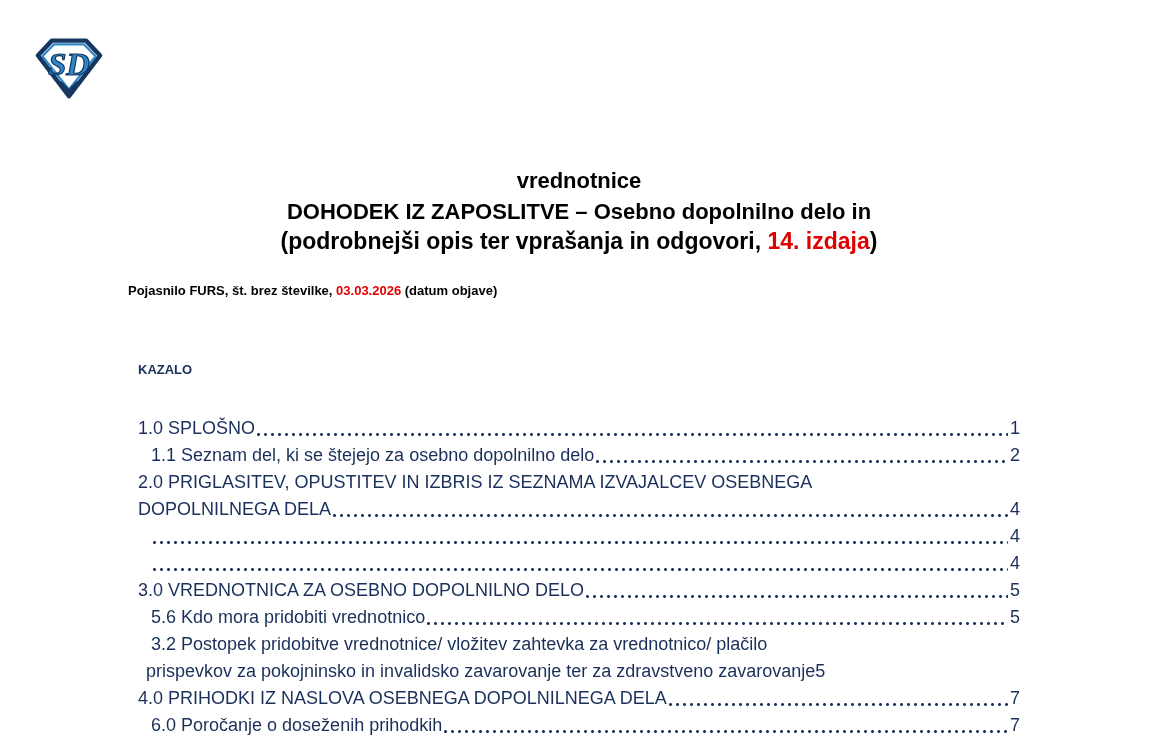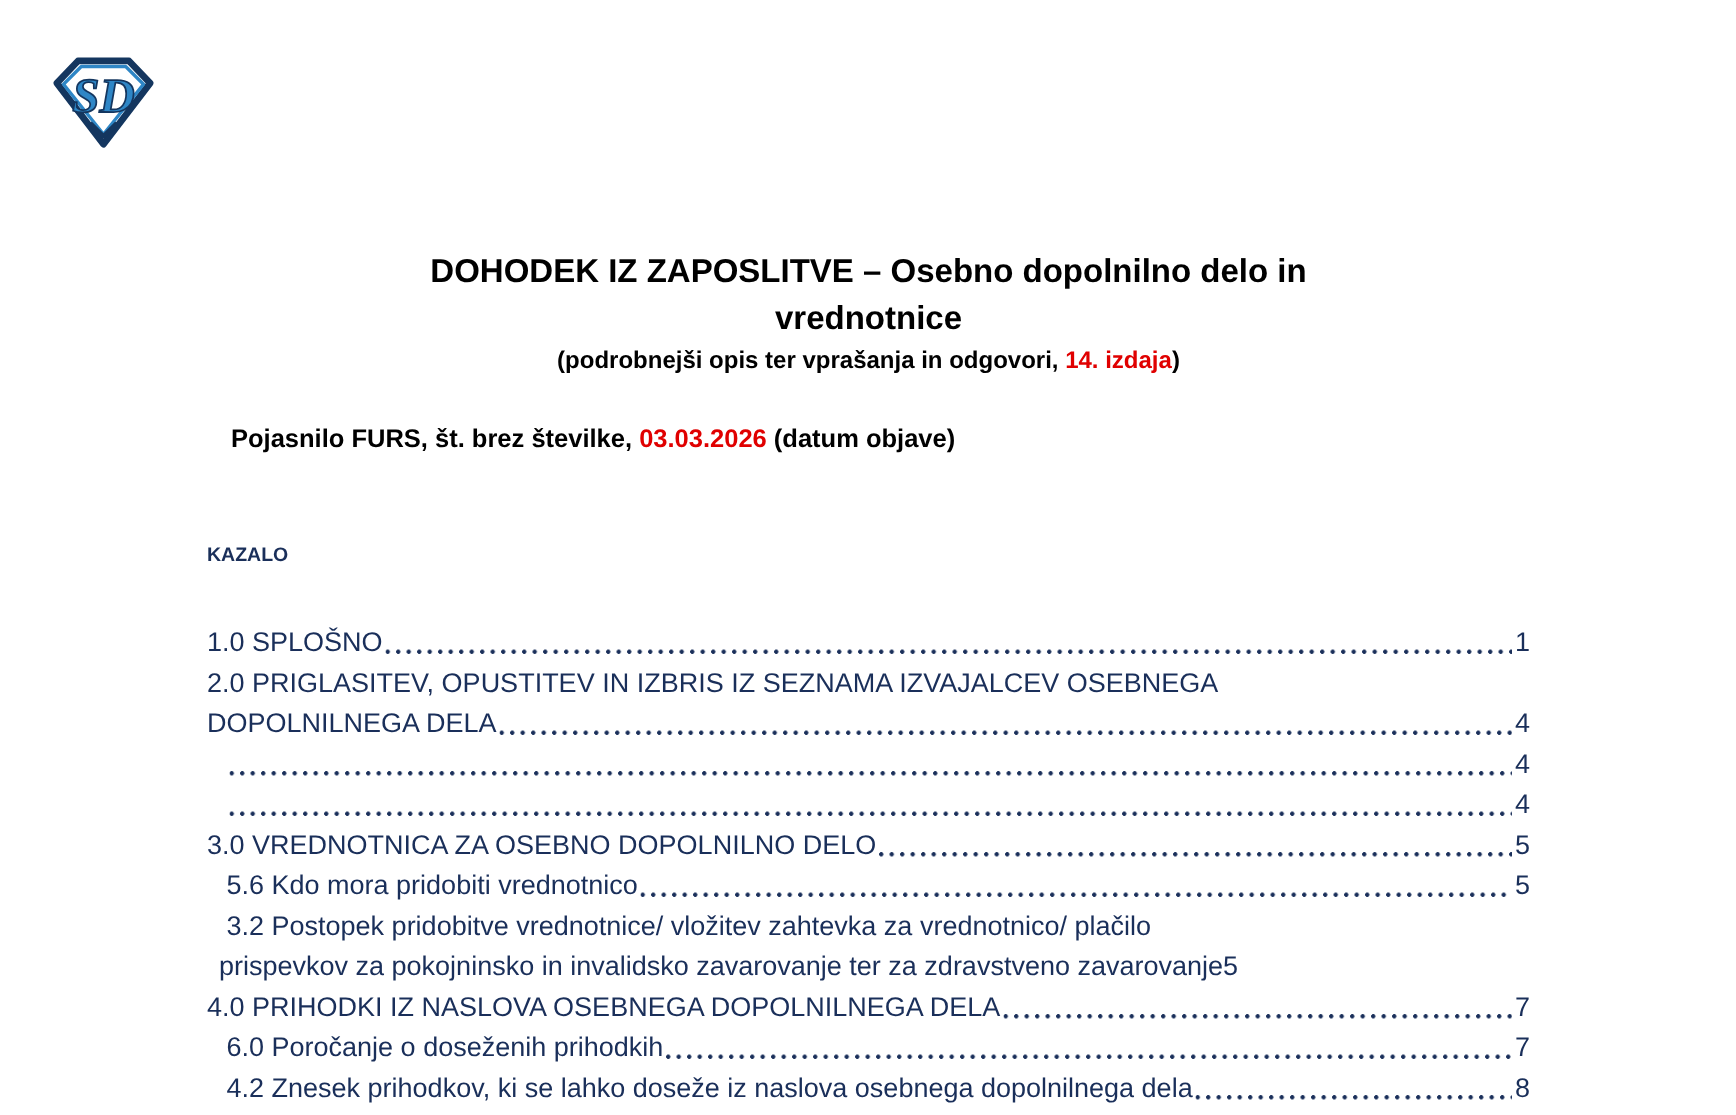--- a/index.html
+++ b/index.html
@@ -15,25 +15,25 @@
     background:#ffffff;
     font-family:"Liberation Sans","DejaVu Sans",sans-serif;
     color:#000;
   }
   .logo{position:absolute;left:32px;top:36px;width:74px;height:64px;}
   .title-block{
     position:absolute;left:138px;top:165px;width:882px;
     text-align:center;font-weight:bold;
   }
   .title-line{font-size:22px;line-height:31px;color:#000;}
-  .subtitle{font-size:16px;line-height:26px;margin-top:1px;color:#000;}
+  .subtitle{font-size:23px;line-height:26px;margin-top:1px;color:#000;}
   .red{color:var(--red);}
   .ref-line{
-    position:absolute;left:154px;top:283px;
-    font-size:17px;font-weight:bold;color:#000;white-space:pre;
+    position:absolute;left:128px;top:283px;
+    font-size:13px;font-weight:bold;color:#000;white-space:pre;
   }
   .kazalo{
     position:absolute;left:138px;top:362px;
     font-size:13px;font-weight:bold;color:var(--navy);
   }
   .toc{
     position:absolute;left:138px;top:415px;width:882px;
     font-size:18px;color:var(--navy);
   }
   .toc-row{display:flex;height:27px;line-height:27px;text-align:right;}
@@ -55,34 +55,39 @@
 <div class="logo">
   <svg viewBox="0 0 100 86" width="74" height="64">
     <path d="M8,26 L27,6 L73,6 L92,26 L50,81 Z" fill="#ffffff" stroke="#14365f" stroke-width="6" stroke-linejoin="round"></path>
     <path d="M14,27 L30,11 L70,11 L86,27 L50,72 Z" fill="none" stroke="#2e86c6" stroke-width="3" stroke-linejoin="round"></path>
     <text x="50" y="52" text-anchor="middle" font-family="Liberation Serif, serif" font-style="italic" font-weight="bold" font-size="44" fill="#2e86c6" stroke="#14365f" stroke-width="1.6">SD</text>
     <path d="M38,62 L50,74 L62,62" fill="none" stroke="#14365f" stroke-width="4" stroke-linejoin="round"></path>
   </svg>
 </div>
 
 <div class="title-block">
+  <div class="title-line">vrednotnice</div>
   <div class="title-line">DOHODEK IZ ZAPOSLITVE – Osebno dopolnilno delo in</div>
-  <div class="title-line">vrednotnice</div>
   <div class="subtitle"><span>(podrobnejši opis ter vprašanja in odgovori, </span><span class="red">14. izdaja</span><span>)</span></div>
 </div>
 
 <div class="ref-line"><span>Pojasnilo FURS, št. brez številke, </span><span class="red">03.03.2026</span><span> (datum objave)</span></div>
 
 <div class="kazalo">KAZALO</div>
 
 <div class="toc">
     <div class="toc-row indent-0">
       <span class="toc-text">1.0 SPLOŠNO</span>
       <span class="toc-leader"></span>
       <span class="toc-page">1</span>
+    </div>
+    <div class="toc-row indent-1">
+      <span class="toc-text">1.1 Seznam del, ki se štejejo za osebno dopolnilno delo</span>
+      <span class="toc-leader"></span>
+      <span class="toc-page">2</span>
     </div>
     <div class="toc-row indent-0">
       <span class="toc-text">2.0 PRIGLASITEV, OPUSTITEV IN IZBRIS IZ SEZNAMA IZVAJALCEV OSEBNEGA</span>
     </div>
     <div class="toc-row indent-0">
       <span class="toc-text">DOPOLNILNEGA DELA</span>
       <span class="toc-leader"></span>
       <span class="toc-page">4</span>
     </div>
     <div class="toc-row indent-1">

